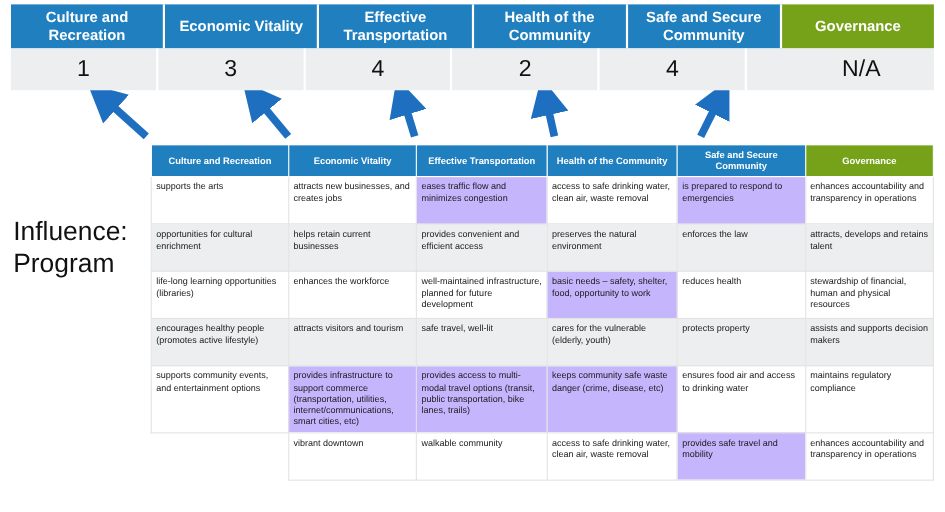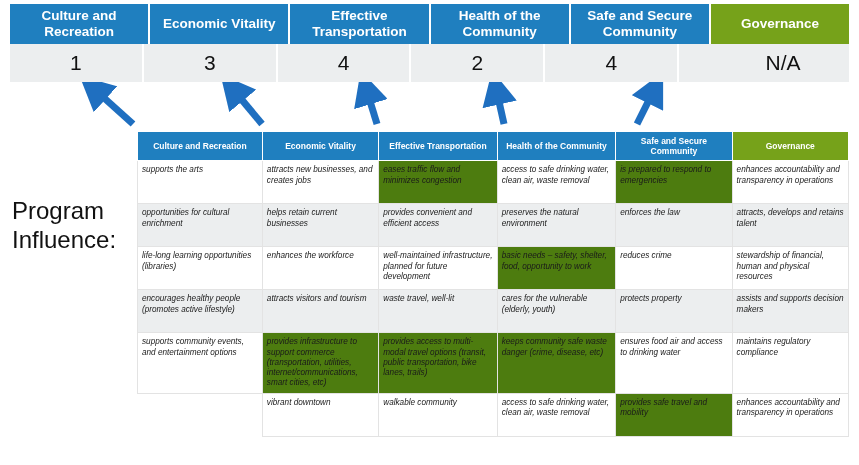--- a/index.html
+++ b/index.html
@@ -111,27 +111,26 @@
   }
   #matrix td {
     font-size: 8.2px;
     color: #1a1a1a;
     vertical-align: top;
     padding: 4px 4px;
     border: 1px solid #e3e3e3;
     background: #ffffff;
     line-height: 1.25;
     height: 34px;
-    font-style: italic;
   }
   #matrix tr.alt td {
     background: #eceeef;
   }
   #matrix td.hl {
-    background: #4d7c0f;
+    background: #c4b5fd;
   }
   #matrix td.empty {
     background: #ffffff;
     border: none;
   }
 </style>
 </head>
 <body>
 
 <div id="top-band">
@@ -159,22 +158,22 @@
     </marker>
   </defs>
   <line x1="133" y1="42" x2="93" y2="6" stroke="#1f6fc0" stroke-width="7" marker-end="url(#ah)"></line>
   <line x1="262" y1="42" x2="232" y2="6" stroke="#1f6fc0" stroke-width="7" marker-end="url(#ah)"></line>
   <line x1="377" y1="42" x2="366" y2="6" stroke="#1f6fc0" stroke-width="7" marker-end="url(#ah)"></line>
   <line x1="504" y1="42" x2="496" y2="6" stroke="#1f6fc0" stroke-width="7" marker-end="url(#ah)"></line>
   <line x1="637" y1="42" x2="655" y2="6" stroke="#1f6fc0" stroke-width="7" marker-end="url(#ah)"></line>
 </svg>
 
 <div id="caption">
+  <div>Influence:</div>
   <div>Program</div>
-  <div>Influence:</div>
 </div>
 
 <table id="matrix">
   <colgroup>
     <col style="width:118px">
     <col style="width:110px">
     <col style="width:112px">
     <col style="width:112px">
     <col style="width:110px">
     <col style="width:110px">
@@ -204,27 +203,27 @@
       <td class="hl">provides convenient and efficient access</td>
       <td>preserves the natural environment</td>
       <td>enforces the law</td>
       <td>attracts, develops and retains talent</td>
     </tr>
     <tr>
       <td>life-long learning opportunities (libraries)</td>
       <td>enhances the workforce</td>
       <td>well-maintained infrastructure, planned for future development</td>
       <td class="hl">basic needs – safety, shelter, food, opportunity to work</td>
-      <td>reduces crime</td>
+      <td>reduces health</td>
       <td>stewardship of financial, human and physical resources</td>
     </tr>
     <tr class="alt">
       <td>encourages healthy people (promotes active lifestyle)</td>
       <td>attracts visitors and tourism</td>
-      <td class="hl">waste travel, well-lit</td>
+      <td class="hl">safe travel, well-lit</td>
       <td class="hl">cares for the vulnerable (elderly, youth)</td>
       <td class="hl">protects property</td>
       <td>assists and supports decision makers</td>
     </tr>
     <tr>
       <td>supports community events, and entertainment options</td>
       <td class="hl">provides infrastructure to support commerce (transportation, utilities, internet/communications, smart cities, etc)</td>
       <td class="hl">provides access to multi-modal travel options (transit, public transportation, bike lanes, trails)</td>
       <td class="hl">keeps community safe waste danger (crime, disease, etc)</td>
       <td>ensures food air and access to drinking water</td>

